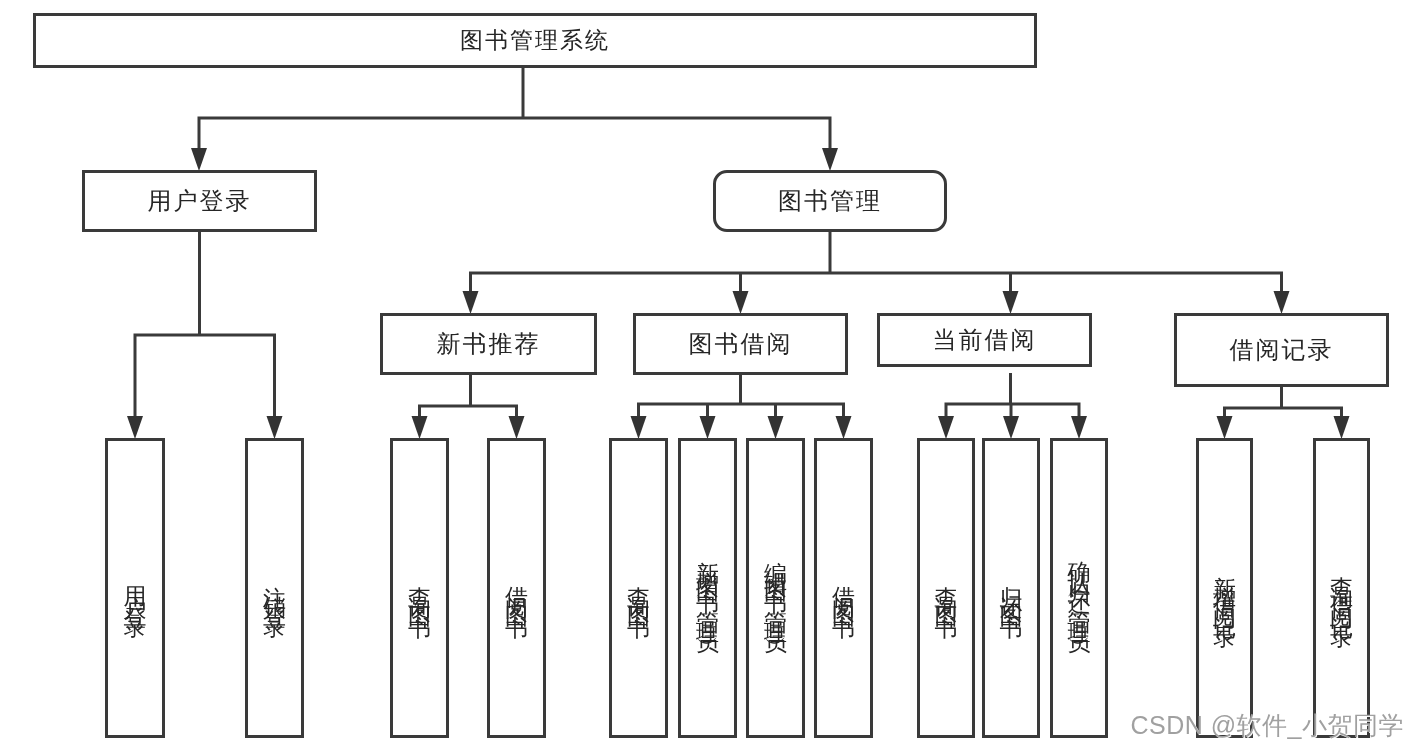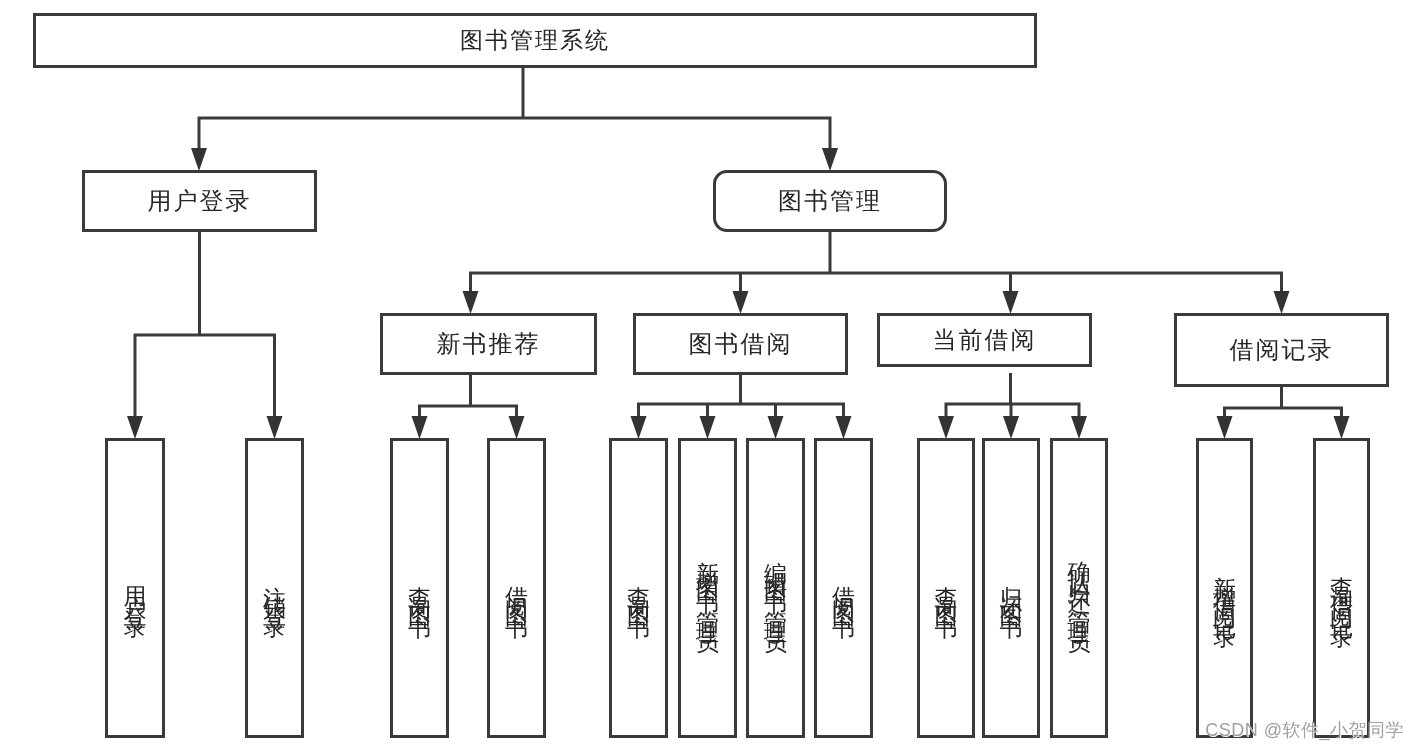--- a/index.html
+++ b/index.html
@@ -46,21 +46,21 @@
     writing-mode: vertical-rl;
     text-orientation: mixed;
     font-size: 23px;
     letter-spacing: 10px;
     line-height: 1;
   }
   .watermark {
     position: absolute;
     right: 1px;
     bottom: 5px;
-    font-size: 18px;
+    font-size: 25px;
     letter-spacing: 0.5px;
     color: #a0a0a0;
     text-shadow: 1px 1px 0 rgba(255,255,255,0.95);
     z-index: 5;
     white-space: nowrap;
   }
 </style>
 </head>
 <body>
 

